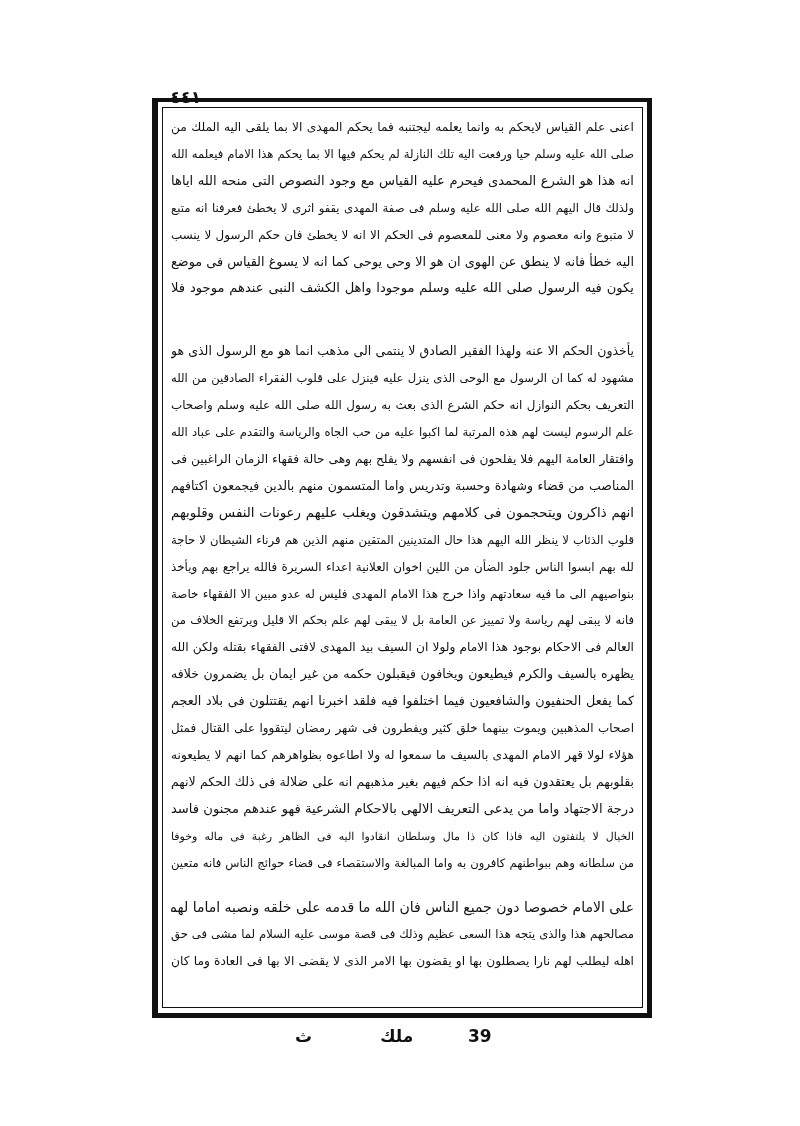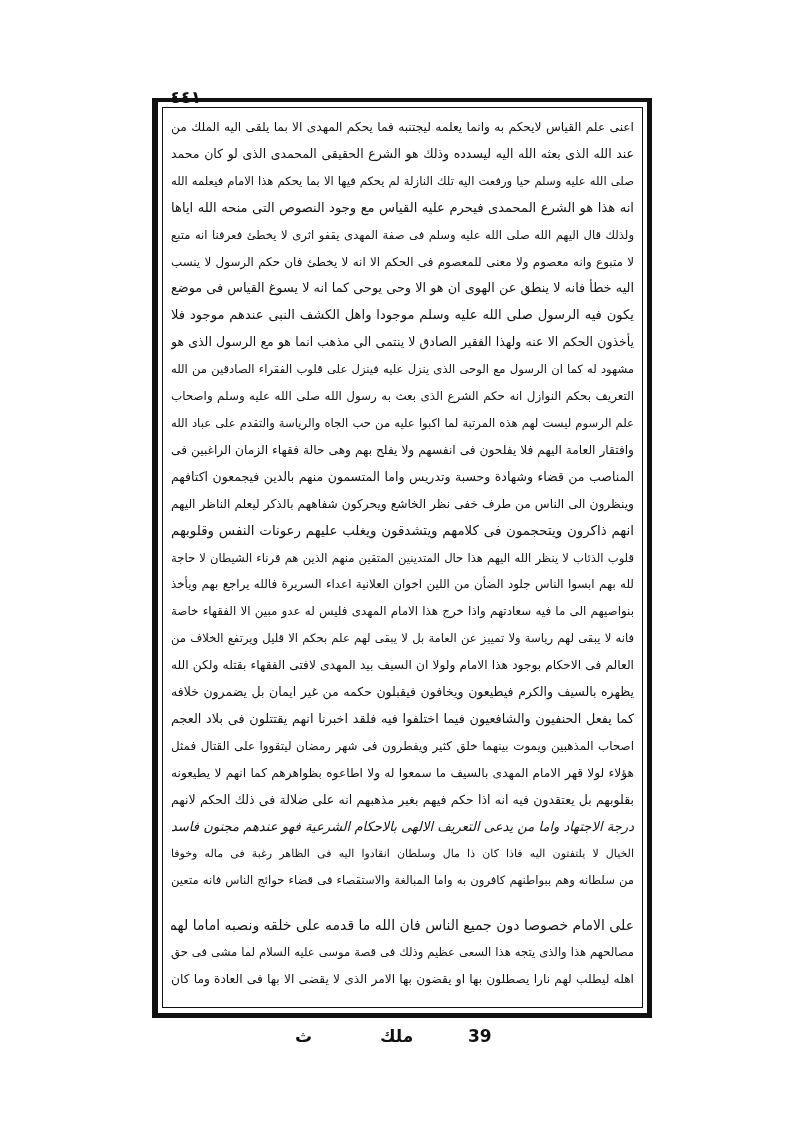--- a/index.html
+++ b/index.html
@@ -82,46 +82,44 @@
 </head>
 <body>
 
 <div>
   <div class="page-number">٤٤١</div>
 
   <div class="frame-outer">
     <div class="frame-inner">
       <div class="text-body" id="text-body">
           <div class="text-line" style="height: 26.9091px; line-height: 26.9091px; white-space: nowrap; font-size: 12.2px;">اعنى علم القياس لايحكم به وانما يعلمه ليجتنبه فما يحكم المهدى الا بما يلقى اليه الملك من</div>
-          <div class="text-line" style="height: 26.9091px; line-height: 26.9091px; white-space: nowrap; font-size: 12.5px;">عند الله الذى بعثه الله اليه ليسدده وذلك هو الشرع الحقيقى المحمدى الذى لو كان محمد</div>
           <div class="text-line" style="height: 26.9091px; line-height: 26.9091px; white-space: nowrap; font-size: 11.6px;">صلى الله عليه وسلم حيا ورفعت اليه تلك النازلة لم يحكم فيها الا بما يحكم هذا الامام فيعلمه الله</div>
           <div class="text-line" style="height: 26.9091px; line-height: 26.9091px; white-space: nowrap; font-size: 13.1px;">انه هذا هو الشرع المحمدى فيحرم عليه القياس مع وجود النصوص التى منحه الله اياها</div>
           <div class="text-line" style="height: 26.9091px; line-height: 26.9091px; white-space: nowrap; font-size: 11.6px;">ولذلك قال اليهم الله صلى الله عليه وسلم فى صفة المهدى يقفو اثرى لا يخطئ فعرفنا انه متبع</div>
           <div class="text-line" style="height: 26.9091px; line-height: 26.9091px; white-space: nowrap; font-size: 11.9px;">لا متبوع وانه معصوم ولا معنى للمعصوم فى الحكم الا انه لا يخطئ فان حكم الرسول لا ينسب</div>
           <div class="text-line" style="height: 26.9091px; line-height: 26.9091px; white-space: nowrap; font-size: 12.8px;">اليه خطأ فانه لا ينطق عن الهوى ان هو الا وحى يوحى كما انه لا يسوغ القياس فى موضع</div>
           <div class="text-line" style="height: 26.9091px; line-height: 26.9091px; white-space: nowrap; font-size: 13.1px;">يكون فيه الرسول صلى الله عليه وسلم موجودا واهل الكشف النبى عندهم موجود فلا</div>
-          <div class="text-line" style="height: 26.9091px; line-height: 26.9091px; white-space: nowrap; font-size: 12.5px;">يأخذون الحكم الا عنه ولهذا الفقير الصادق لا ينتمى الى مذهب انما هو مع الرسول الذى هو</div>
+          <div class="text-line" style="height: 26.9091px; line-height: 26.9091px; white-space: nowrap; font-size: 12.5px; margin-top: 36px;">يأخذون الحكم الا عنه ولهذا الفقير الصادق لا ينتمى الى مذهب انما هو مع الرسول الذى هو</div>
           <div class="text-line" style="height: 26.9091px; line-height: 26.9091px; white-space: nowrap; font-size: 11.6px;">مشهود له كما ان الرسول مع الوحى الذى ينزل عليه فينزل على قلوب الفقراء الصادقين من الله</div>
           <div class="text-line" style="height: 26.9091px; line-height: 26.9091px; white-space: nowrap; font-size: 11.9px;">التعريف بحكم النوازل انه حكم الشرع الذى بعث به رسول الله صلى الله عليه وسلم واصحاب</div>
           <div class="text-line" style="height: 26.9091px; line-height: 26.9091px; white-space: nowrap; font-size: 11.6px;">علم الرسوم ليست لهم هذه المرتبة لما اكبوا عليه من حب الجاه والرياسة والتقدم على عباد الله</div>
           <div class="text-line" style="height: 26.9091px; line-height: 26.9091px; white-space: nowrap; font-size: 12.2px;">وافتقار العامة اليهم فلا يفلحون فى انفسهم ولا يفلح بهم وهى حالة فقهاء الزمان الراغبين فى</div>
           <div class="text-line" style="height: 26.9091px; line-height: 26.9091px; white-space: nowrap; font-size: 12.5px;">المناصب من قضاء وشهادة وحسبة وتدريس واما المتسمون منهم بالدين فيجمعون اكتافهم</div>
-          <div class="text-line" style="height: 26.9091px; line-height: 26.9091px; white-space: nowrap; font-size: 12.2px;">وينظرون الى الناس من طرف خفى نظر الخاشع ويحركون شفاههم بالذكر ليعلم الناظر اليهم</div>
           <div class="text-line" style="height: 26.9091px; line-height: 26.9091px; white-space: nowrap; font-size: 13.4px;">انهم ذاكرون ويتحجمون فى كلامهم ويتشدقون ويغلب عليهم رعونات النفس وقلوبهم</div>
           <div class="text-line" style="height: 26.9091px; line-height: 26.9091px; white-space: nowrap; font-size: 11.6px;">قلوب الذئاب لا ينظر الله اليهم هذا حال المتدينين المتقين منهم الذين هم قرناء الشيطان لا حاجة</div>
           <div class="text-line" style="height: 26.9091px; line-height: 26.9091px; white-space: nowrap; font-size: 11.9px;">لله بهم ابسوا الناس جلود الضأن من اللين اخوان العلانية اعداء السريرة فالله يراجع بهم ويأخذ</div>
           <div class="text-line" style="height: 26.9091px; line-height: 26.9091px; white-space: nowrap; font-size: 11.9px;">بنواصيهم الى ما فيه سعادتهم واذا خرج هذا الامام المهدى فليس له عدو مبين الا الفقهاء خاصة</div>
           <div class="text-line" style="height: 26.9091px; line-height: 26.9091px; white-space: nowrap; font-size: 11.6px;">فانه لا يبقى لهم رياسة ولا تمييز عن العامة بل لا يبقى لهم علم بحكم الا قليل ويرتفع الخلاف من</div>
           <div class="text-line" style="height: 26.9091px; line-height: 26.9091px; white-space: nowrap; font-size: 12.2px;">العالم فى الاحكام بوجود هذا الامام ولولا ان السيف بيد المهدى لافتى الفقهاء بقتله ولكن الله</div>
           <div class="text-line" style="height: 26.9091px; line-height: 26.9091px; white-space: nowrap; font-size: 12.5px;">يظهره بالسيف والكرم فيطيعون ويخافون فيقبلون حكمه من غير ايمان بل يضمرون خلافه</div>
           <div class="text-line" style="height: 26.9091px; line-height: 26.9091px; white-space: nowrap; font-size: 12.8px;">كما يفعل الحنفيون والشافعيون فيما اختلفوا فيه فلقد اخبرنا انهم يقتتلون فى بلاد العجم</div>
           <div class="text-line" style="height: 26.9091px; line-height: 26.9091px; white-space: nowrap; font-size: 11.9px;">اصحاب المذهبين ويموت بينهما خلق كثير ويفطرون فى شهر رمضان ليتقووا على القتال فمثل</div>
           <div class="text-line" style="height: 26.9091px; line-height: 26.9091px; white-space: nowrap; font-size: 12.2px;">هؤلاء لولا قهر الامام المهدى بالسيف ما سمعوا له ولا اطاعوه بظواهرهم كما انهم لا يطيعونه</div>
           <div class="text-line" style="height: 26.9091px; line-height: 26.9091px; white-space: nowrap; font-size: 12.5px;">بقلوبهم بل يعتقدون فيه انه اذا حكم فيهم بغير مذهبهم انه على ضلالة فى ذلك الحكم لانهم</div>
-          <div class="text-line" style="height: 26.9091px; line-height: 26.9091px; white-space: nowrap; font-size: 13.1px; font-style: italic;">درجة الاجتهاد واما من يدعى التعريف الالهى بالاحكام الشرعية فهو عندهم مجنون فاسد</div>
+          <div class="text-line" style="height: 26.9091px; line-height: 26.9091px; white-space: nowrap; font-size: 13.1px;">درجة الاجتهاد واما من يدعى التعريف الالهى بالاحكام الشرعية فهو عندهم مجنون فاسد</div>
           <div class="text-line" style="height: 26.9091px; line-height: 26.9091px; white-space: nowrap; font-size: 11px; font-family: Liberation Serif, serif;">الخيال لا يلتفتون اليه فاذا كان ذا مال وسلطان انقادوا اليه فى الظاهر رغبة فى ماله وخوفا</div>
           <div class="text-line" style="height: 26.9091px; line-height: 26.9091px; white-space: nowrap; font-size: 11.6px;">من سلطانه وهم ببواطنهم كافرون به واما المبالغة والاستقصاء فى قضاء حوائج الناس فانه متعين</div>
           <div class="text-line" style="height: 26.9091px; line-height: 26.9091px; white-space: nowrap; font-size: 14px; margin-top: 18px;">على الامام خصوصا دون جميع الناس فان الله ما قدمه على خلقه ونصبه اماما لهم الا ليسعى فى</div>
           <div class="text-line" style="height: 26.9091px; line-height: 26.9091px; white-space: nowrap; font-size: 11.6px;">مصالحهم هذا والذى يتجه هذا السعى عظيم وذلك فى قصة موسى عليه السلام لما مشى فى حق</div>
           <div class="text-line" style="height: 26.9091px; line-height: 26.9091px; white-space: nowrap; font-size: 12.2px;">اهله ليطلب لهم نارا يصطلون بها او يقضون بها الامر الذى لا يقضى الا بها فى العادة وما كان</div>
         </div>
     </div>
   </div>
 
   <div class="footer">

